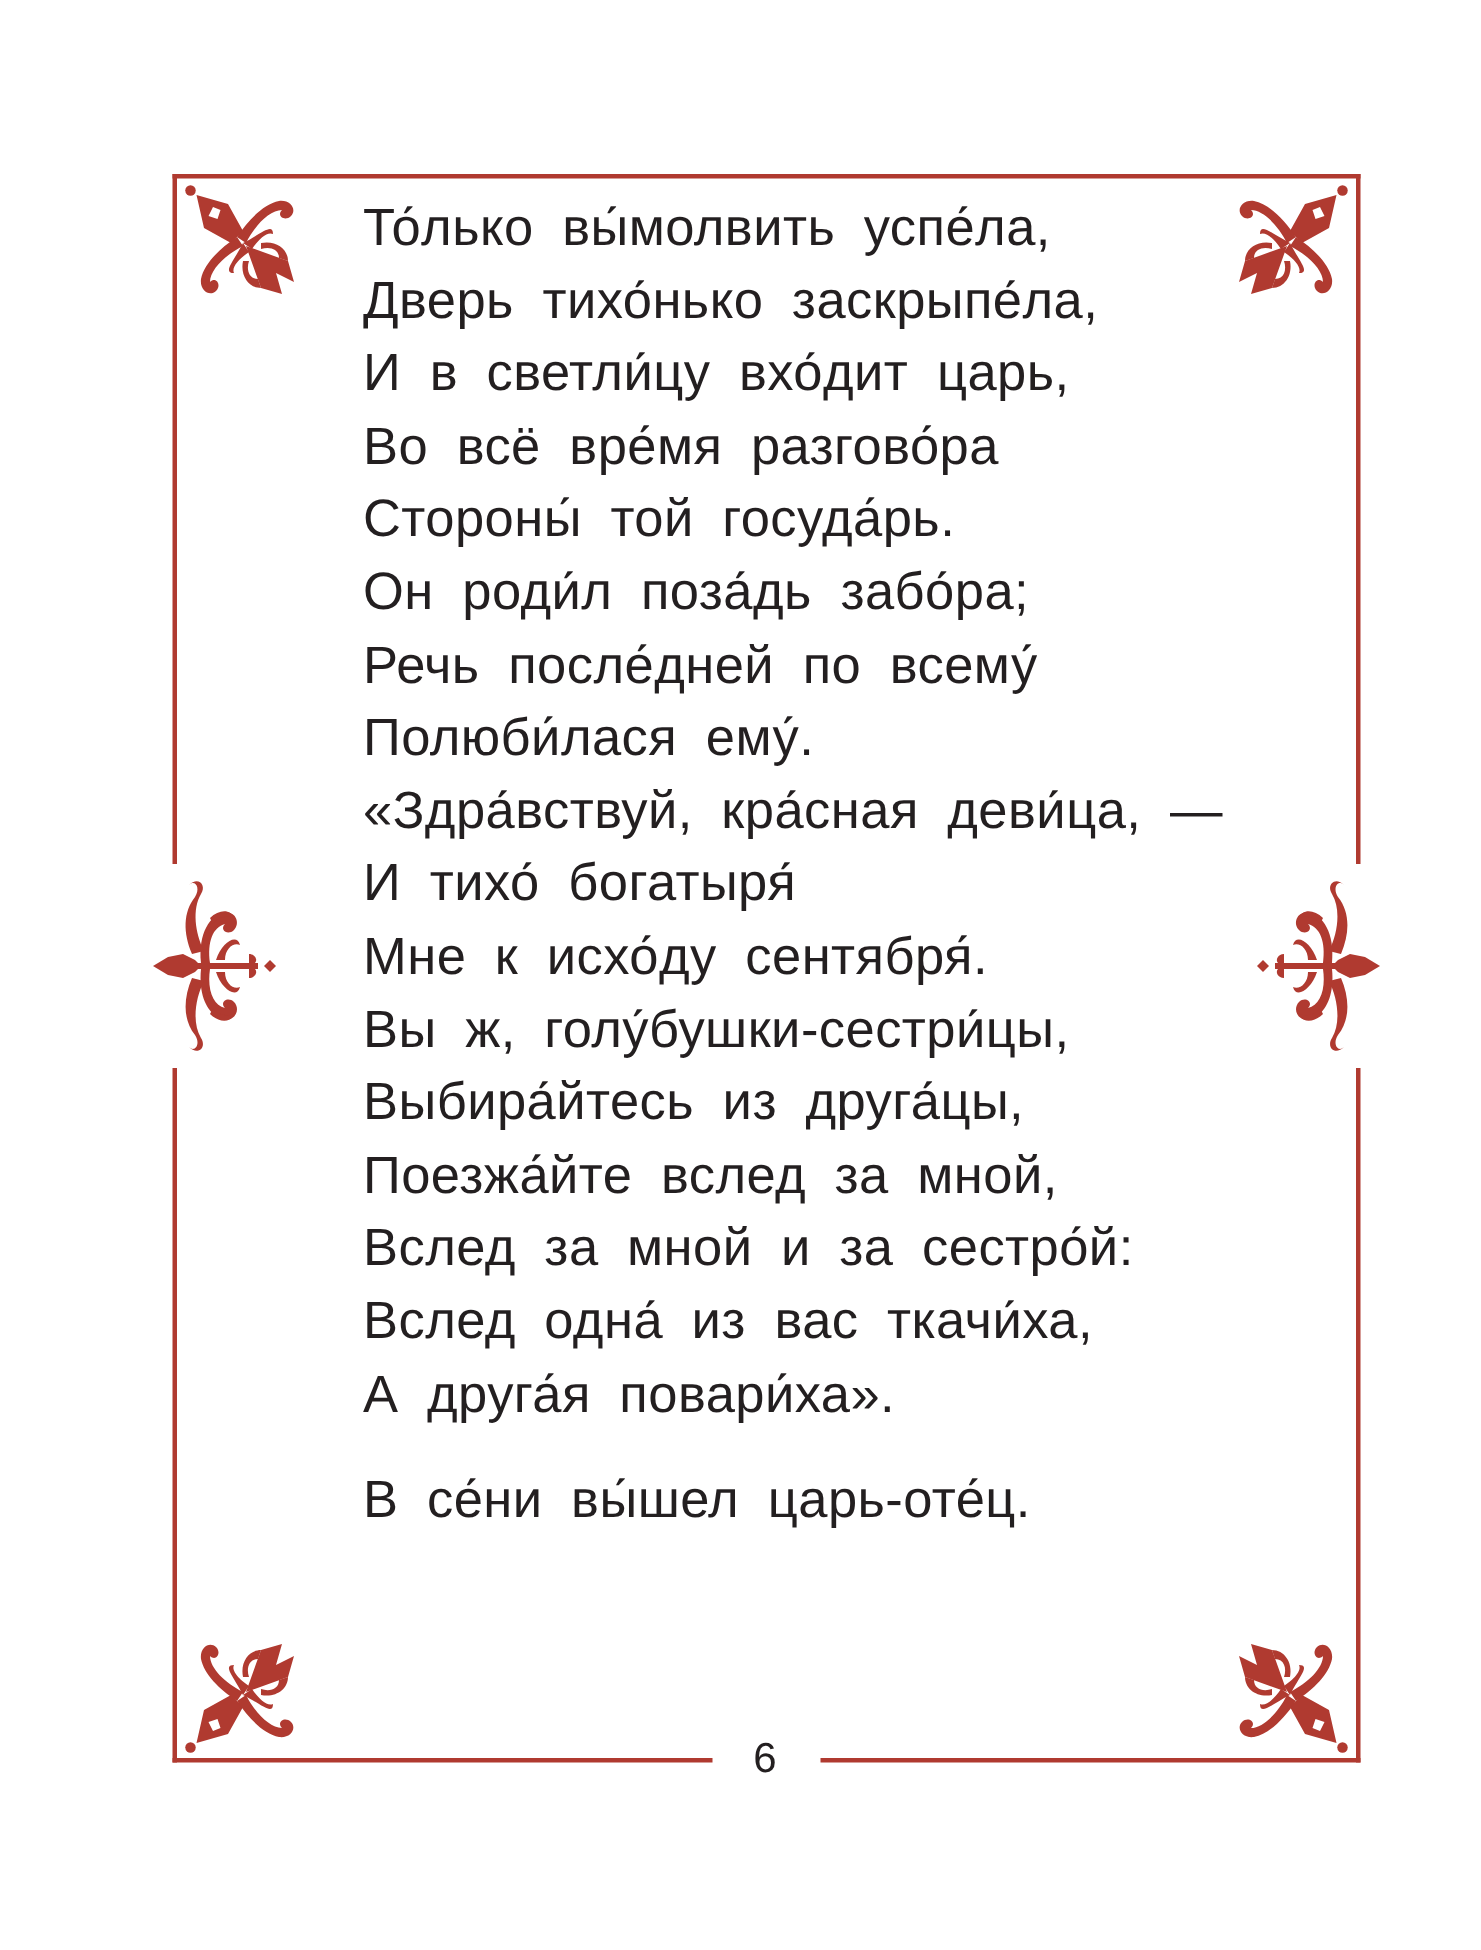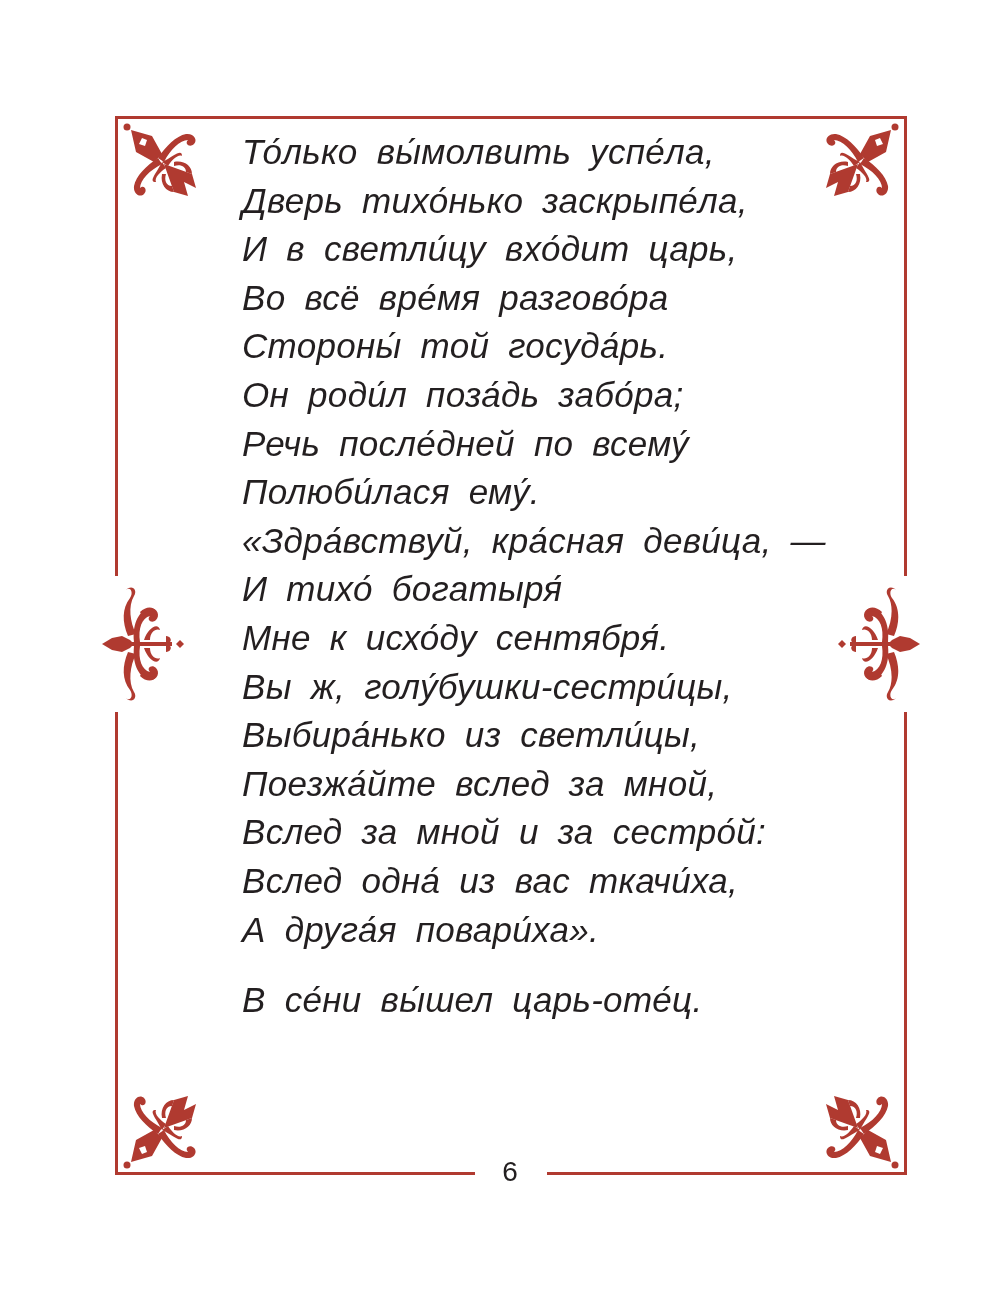--- a/index.html
+++ b/index.html
@@ -7,21 +7,21 @@
     width: 987px; height: 1300px; background: #ffffff; position: relative; overflow: hidden;
     font-family: "Liberation Sans", "DejaVu Sans", sans-serif; color: #231f20;
   }
   .frame-line { position: absolute; background: #b03a30; }
   .ornament { position: absolute; }
   .ornament svg { display: block; }
   .poem {
     position: absolute; left: 242px; top: 128px;
     font-size: 35px; line-height: 48.6px; letter-spacing: 0.3px; word-spacing: 9px;
   }
-  .poem .line { white-space: nowrap; height: 48.6px; font-style: italic; }
+  .poem .line { white-space: nowrap; height: 48.6px; }
   .poem .stanza-gap { height: 22px; }
   .page-number {
     position: absolute; left: 488px; top: 1152px; width: 44px; text-align: center;
     font-size: 28px; line-height: 40px;
   }
 </style>
 </head>
 <body>
 
 <div class="frame-line" style="left:115px; top:116px; width:792px; height:3px;"></div>
@@ -143,21 +143,21 @@
     <div class="line">И в светли́цу вхо́дит царь,</div>
     <div class="line">Во всё вре́мя разгово́ра</div>
     <div class="line">Стороны́ той госуда́рь.</div>
     <div class="line">Он роди́л поза́дь забо́ра;</div>
     <div class="line">Речь после́дней по всему́</div>
     <div class="line">Полюби́лася ему́.</div>
     <div class="line">«Здра́вствуй, кра́сная деви́ца, —</div>
     <div class="line">И тихо́ богатыря́</div>
     <div class="line">Мне к исхо́ду сентября́.</div>
     <div class="line">Вы ж, голу́бушки-сестри́цы,</div>
-    <div class="line">Выбира́нько из светли́цы,</div>
+    <div class="line">Выбира́йтесь из друга́цы,</div>
     <div class="line">Поезжа́йте вслед за мной,</div>
     <div class="line">Вслед за мной и за сестро́й:</div>
     <div class="line">Вслед одна́ из вас ткачи́ха,</div>
     <div class="line">А друга́я повари́ха».</div>
   </div>
   <div class="stanza-gap"></div>
   <div>
     <div class="line">В се́ни вы́шел царь-оте́ц.</div>
   </div>
 </div>

